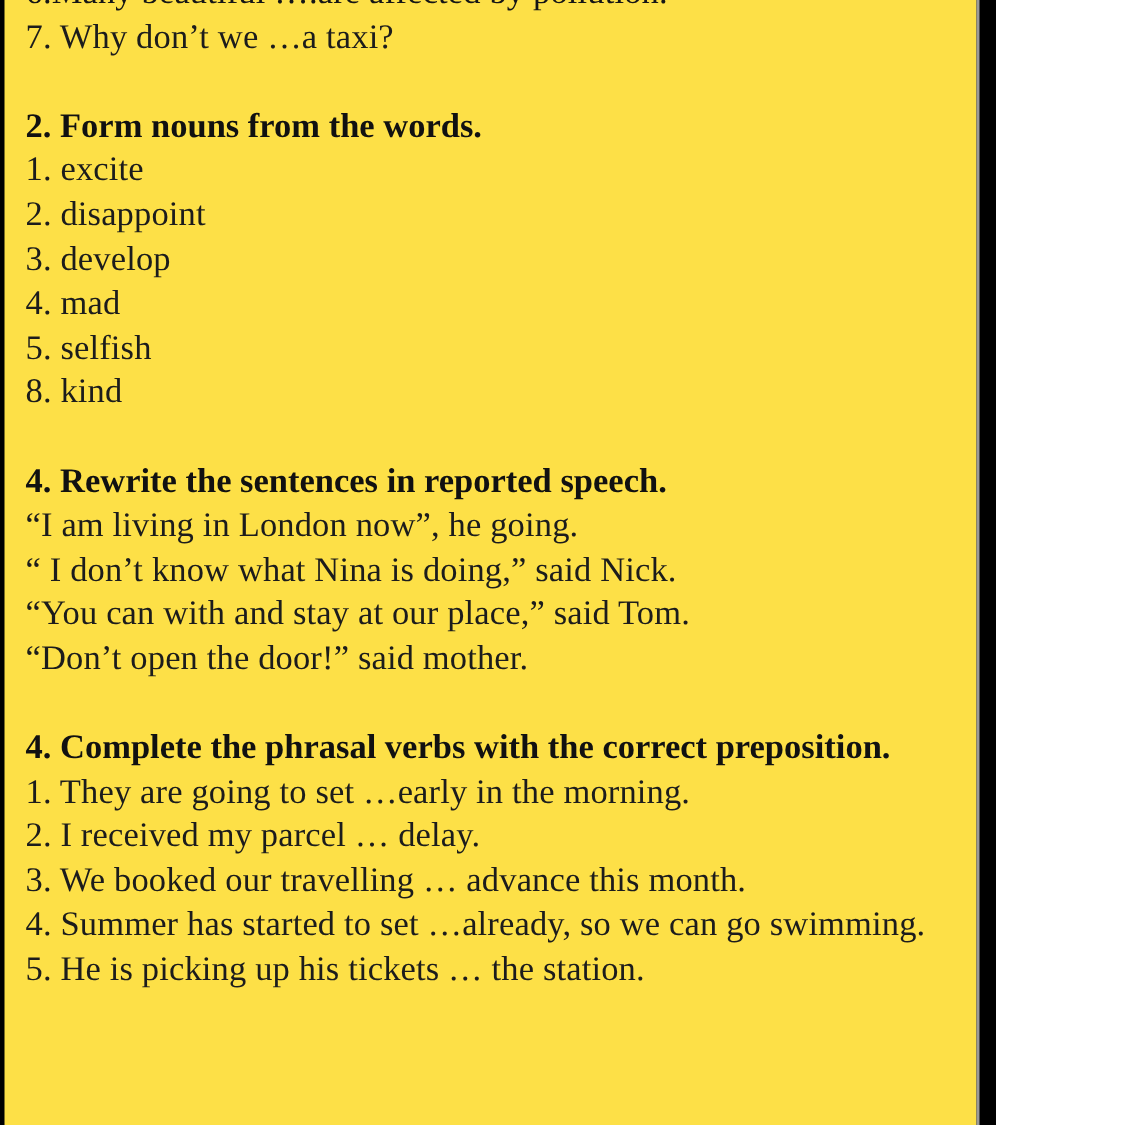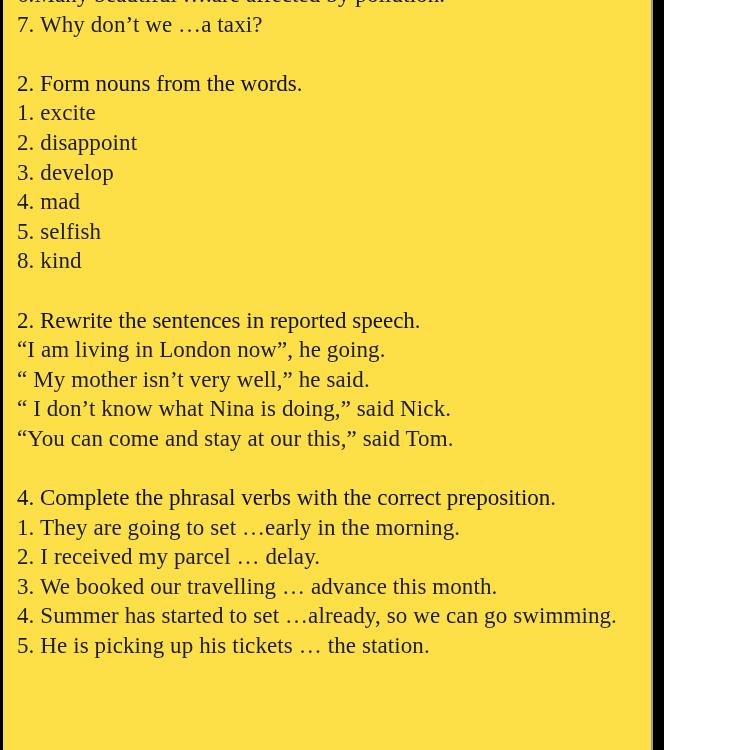--- a/index.html
+++ b/index.html
@@ -38,21 +38,21 @@
   }
   .line {
     display: block;
     height: 29.6px;
     line-height: 29.6px;
     font-size: 23px;
     white-space: nowrap;
     letter-spacing: 0.1px;
   }
   .heading {
-    font-weight: normal;
+    font-weight: bold;
     color: #111111;
     letter-spacing: 0px;
   }
   .section { margin-top: 29.6px; }
   .clipped { color: #151515; }
 </style>
 </head>
 <body>
 
 <div class="page">
@@ -68,25 +68,25 @@
       <div class="line heading">2. Form nouns from the words.</div>
       <div class="line">1. excite</div>
       <div class="line">2. disappoint</div>
       <div class="line">3. develop</div>
       <div class="line">4. mad</div>
       <div class="line">5. selfish</div>
       <div class="line">8. kind</div>
     </div>
 
     <div class="section">
-      <div class="line heading">2. Rewrite the sentences in reported speech.</div>
+      <div class="line heading">4. Rewrite the sentences in reported speech.</div>
       <div class="line">“I am living in London now”, he going.</div>
-      <div class="line">“ My mother isn’t very well,” he said.</div>
       <div class="line">“ I don’t know what Nina is doing,” said Nick.</div>
-      <div class="line">“You can come and stay at our this,” said Tom.</div>
+      <div class="line">“You can with and stay at our place,” said Tom.</div>
+      <div class="line">“Don’t open the door!” said mother.</div>
     </div>
 
     <div class="section">
       <div class="line heading">4. Complete the phrasal verbs with the correct preposition.</div>
       <div class="line">1. They are going to set …early in the morning.</div>
       <div class="line">2. I received my parcel … delay.</div>
       <div class="line">3. We booked our travelling … advance this month.</div>
       <div class="line">4. Summer has started to set …already, so we can go swimming.</div>
       <div class="line">5. He is picking up his tickets … the station.</div>
     </div>

